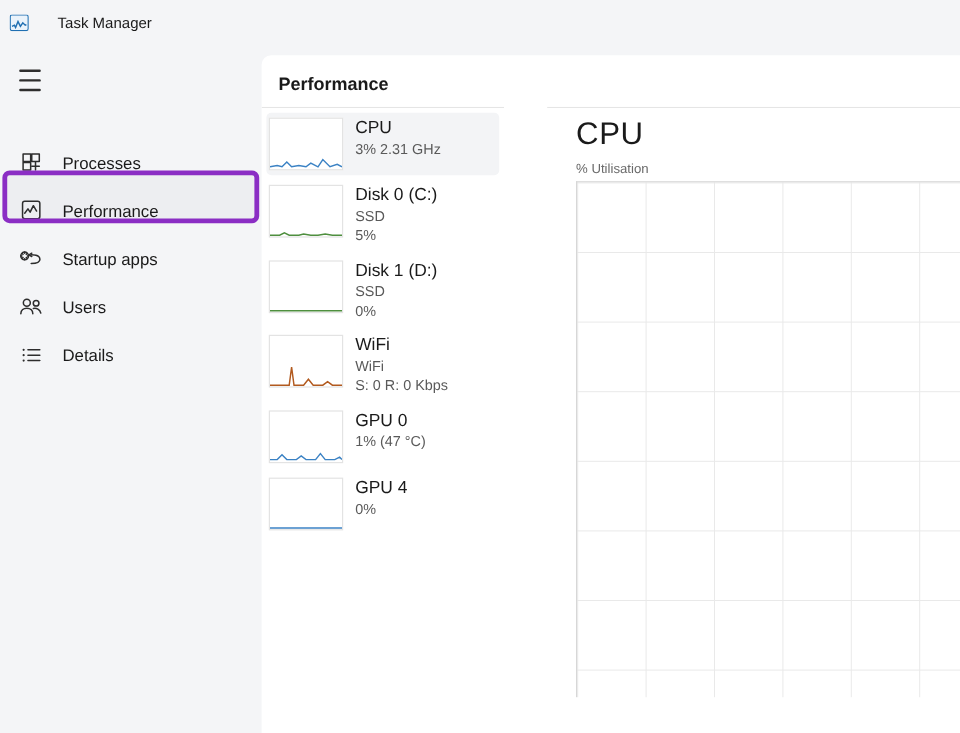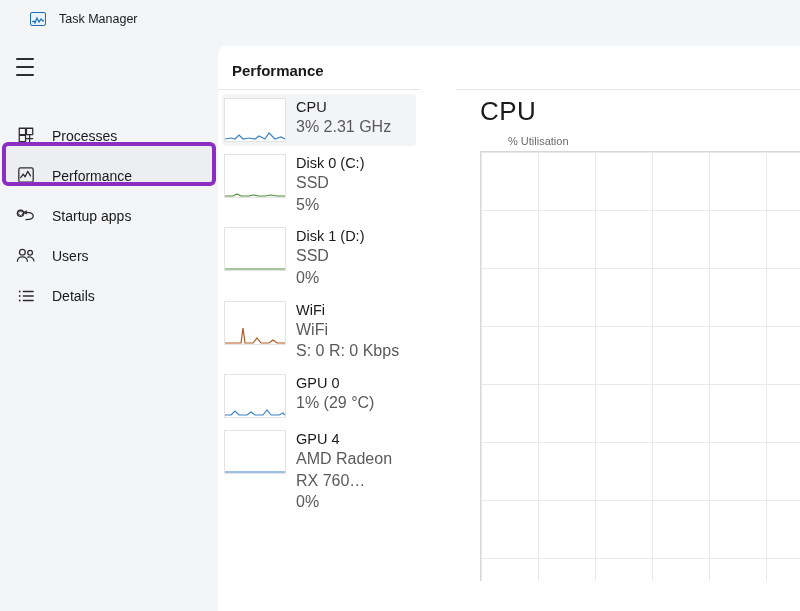--- a/index.html
+++ b/index.html
@@ -10,22 +10,22 @@
     background: #f4f5f7;
     width: 800px;
     height: 611px;
     overflow: hidden;
   }
   
   .titlebar {
     height: 38px;
     display: flex;
     align-items: center;
-    padding-left: 30px;
-    gap: 13px;
+    padding-left: 8px;
+    gap: 24px;
     background: #f4f5f7;
   }
   .app-icon {
     width: 16px; height: 14px;
     display:inline-block;
   }
   .app-title { font-size: 12.5px; color:#1a1a1a; }
 
   .shell {
     display: flex;
@@ -107,41 +107,40 @@
     padding:4px 2px 4px 2px;
   }
   .thumb {
     width:62px; height:44px;
     border:1px solid #e3e3e3;
     background:#fff;
     position:relative;
     flex-shrink:0;
   }
   .perf-text .title { font-size:14.5px; line-height:1.25; color:#1a1a1a;}
-  .perf-text .sub   { font-size:16px; color:#5a5a5a; line-height:1.35;}
+  .perf-text .sub   { font-size:12px; color:#5a5a5a; line-height:1.35;}
 
   
   .chart-pane {
     flex:1;
     border-top:1px solid #e5e5e5;
     padding: 6px 0 0 24px;
     overflow:hidden;
   }
   .chart-title {
     font-size:26px;
     font-weight:400;
     color:#1a1a1a;
     letter-spacing:0.5px;
     margin-bottom:8px;
   }
   .chart-label {
     font-size:11px;
     color:#6a6a6a;
     margin-bottom:4px;
-    margin-left:28px;
   }
   .grid {
     width: 320px; height: 430px;
     border-left:1px solid #d7d7d7;
     border-top:1px solid #d7d7d7;
     background-image:
       linear-gradient(#e9e9e9 1px, transparent 1px),
       linear-gradient(90deg, #e9e9e9 1px, transparent 1px);
     background-size: 57px 58px;
   }
@@ -283,32 +282,31 @@
     </div>
           </div>
           <div class="perf-item">
     <div class="thumb">
               <svg class="spark" viewBox="0 0 60 42">
                 <polyline points="0,40 6,40 10,36 14,40 22,40 26,37 30,40 38,40 42,35 46,40 54,40 58,38 60,40" fill="none" stroke="#3b82c4" stroke-width="1.2"></polyline>
               </svg>
             </div>
     <div class="perf-text">
       <div class="title">GPU 0</div>
-      <div class="sub">1%  (29 °C)</div>
+      <div class="sub">1%  (47 °C)</div>
     </div>
           </div>
           <div class="perf-item">
     <div class="thumb">
               <svg class="spark" viewBox="0 0 60 42">
                 <polyline points="0,41 60,41" fill="none" stroke="#3b82c4" stroke-width="1.2"></polyline>
               </svg>
             </div>
     <div class="perf-text">
       <div class="title">GPU 4</div>
-      <div class="sub">AMD Radeon RX 760…</div>
       <div class="sub">0%</div>
     </div>
           </div>
         </div>
       <div class="chart-pane">
         <div class="chart-title">CPU</div>
         <div class="chart-label">% Utilisation</div>
         <div class="grid"></div>
       </div>
     </div>

